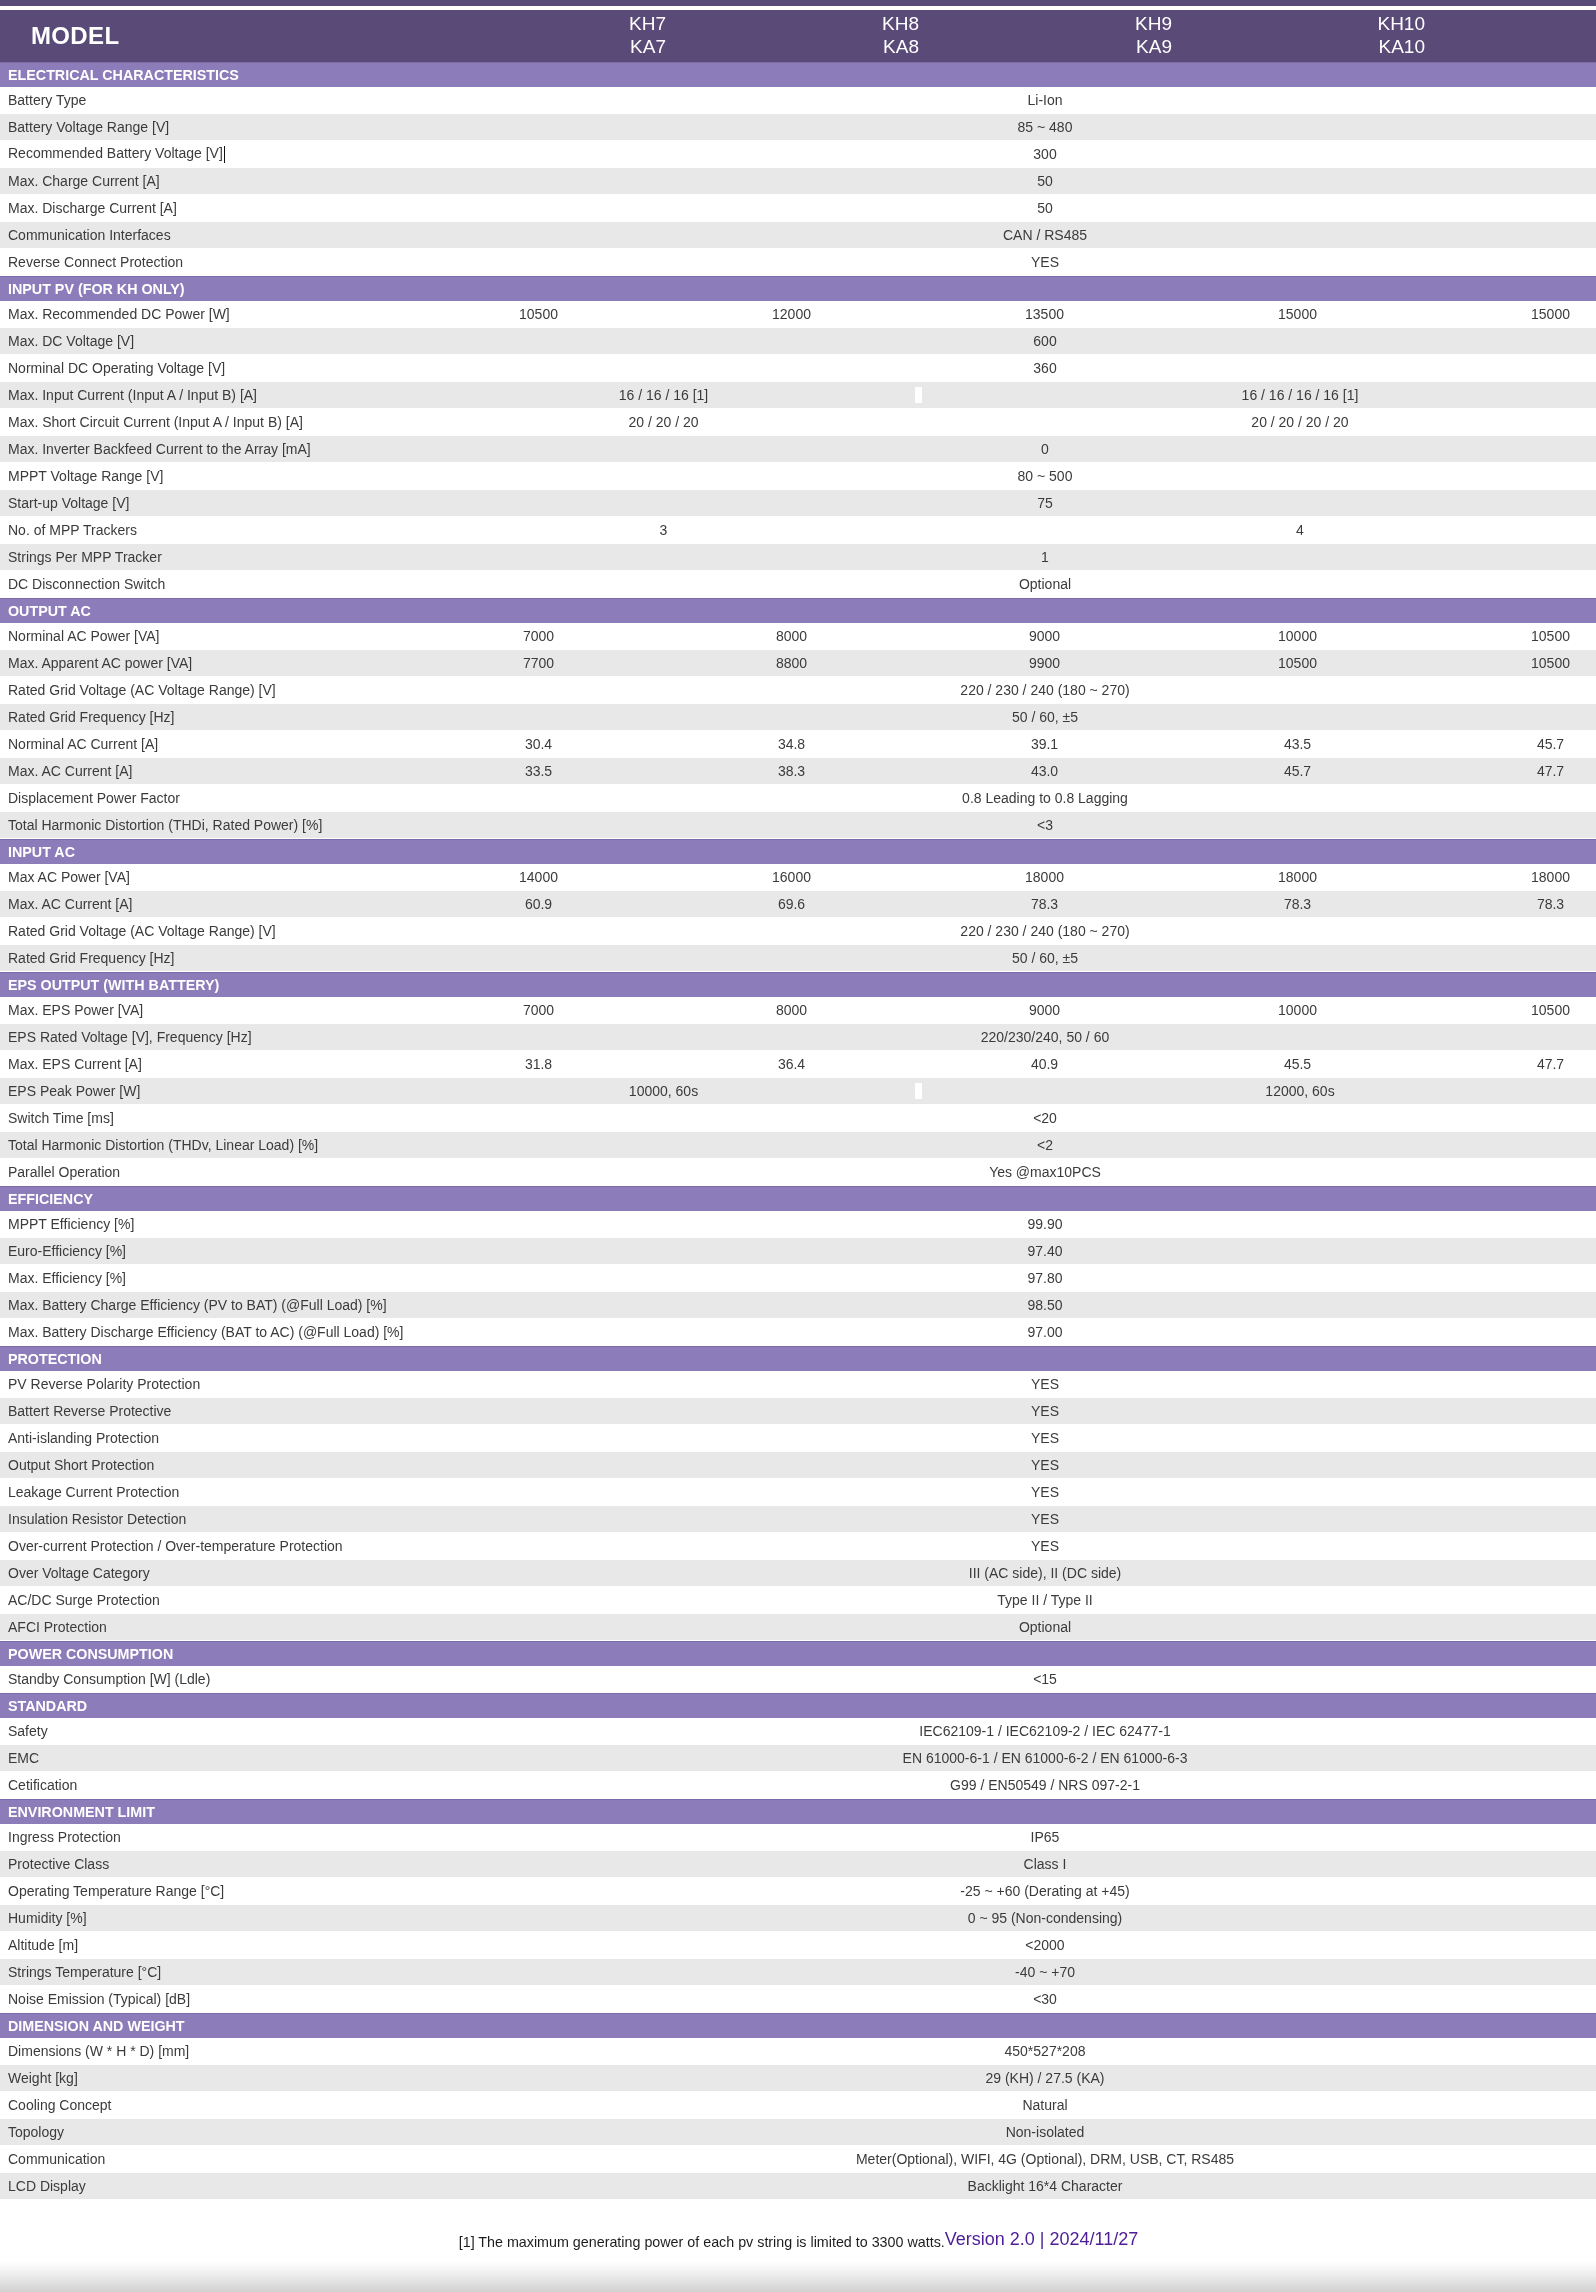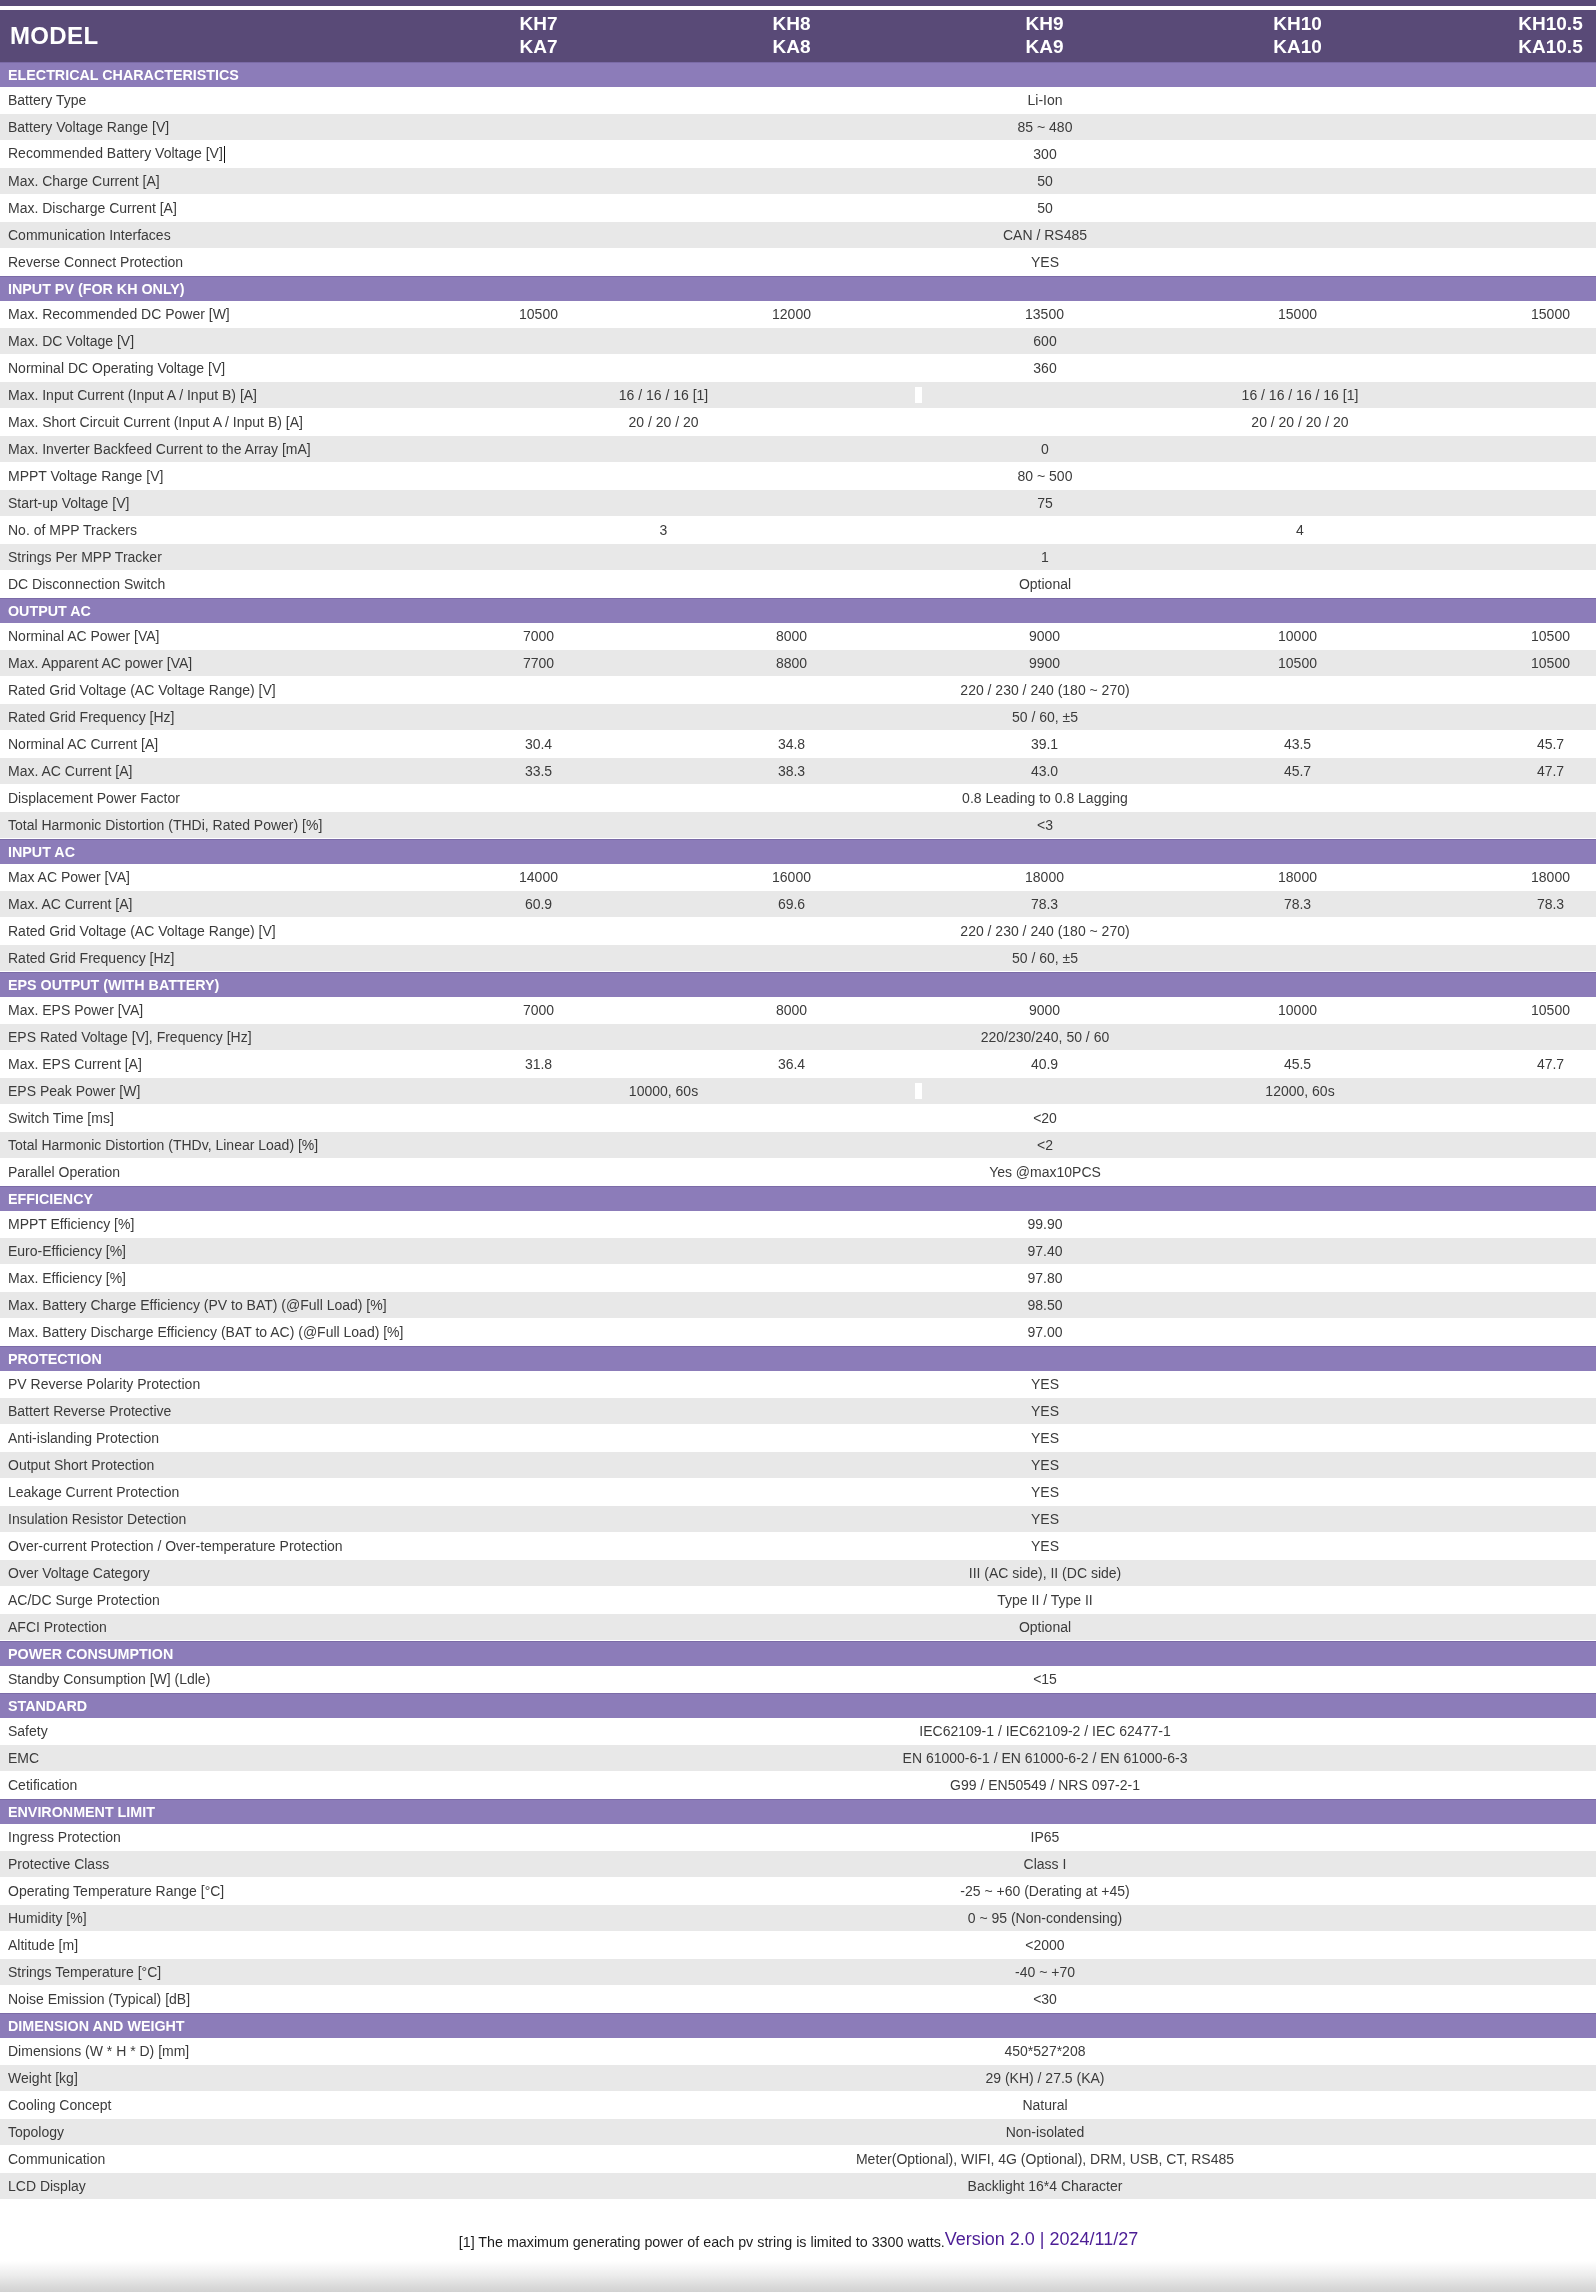--- a/index.html
+++ b/index.html
@@ -6,22 +6,22 @@
   body{
     width:1597px;height:2293px;overflow:hidden;background:#ffffff;
     font-family:"Liberation Sans", sans-serif;
     color:#3b3b3b;
     display:flex;flex-direction:column;
   }
   .top-strip{height:6.3px;width:1678px;background:var(--header-bg);margin-bottom:3.6px;}
   .table-wrap{width:1678px;}
   
   .model-header{display:flex;align-items:center;height:52px;background:var(--header-bg);color:#fff;}
-  .model-title{width:412px;box-sizing:border-box;padding-left:9.9px;font-size:24px;font-weight:bold;letter-spacing:0.4px;}
-  .model-col{flex:0 0 253px;text-align:center;font-size:19px;font-weight:bold;line-height:22.4px;}
+  .model-title{width:412px;box-sizing:border-box;padding-left:9.9px;font-size:24px;font-weight:bold;letter-spacing:0.4px;margin-left:21px;}
+  .model-col{flex:0 0 253px;text-align:right;font-size:19px;font-weight:normal;line-height:22.4px;}
   
   .band{height:25px;box-sizing:border-box;background:var(--band-bg);border-top:1.8px solid var(--band-edge);
         display:flex;align-items:center;color:#fff;font-weight:bold;font-size:14.3px;padding-left:8px;}
   
   .row{display:flex;align-items:center;height:27px;box-sizing:border-box;border-bottom:1.8px solid #fff;
        font-size:14px;}
   .rows .row:nth-child(even){background:var(--row-alt);}
   .row-label{width:412px;box-sizing:border-box;padding-left:8px;white-space:nowrap;}
   .cell{text-align:center;white-space:nowrap;}
   .cell.col{flex:0 0 253px;}

